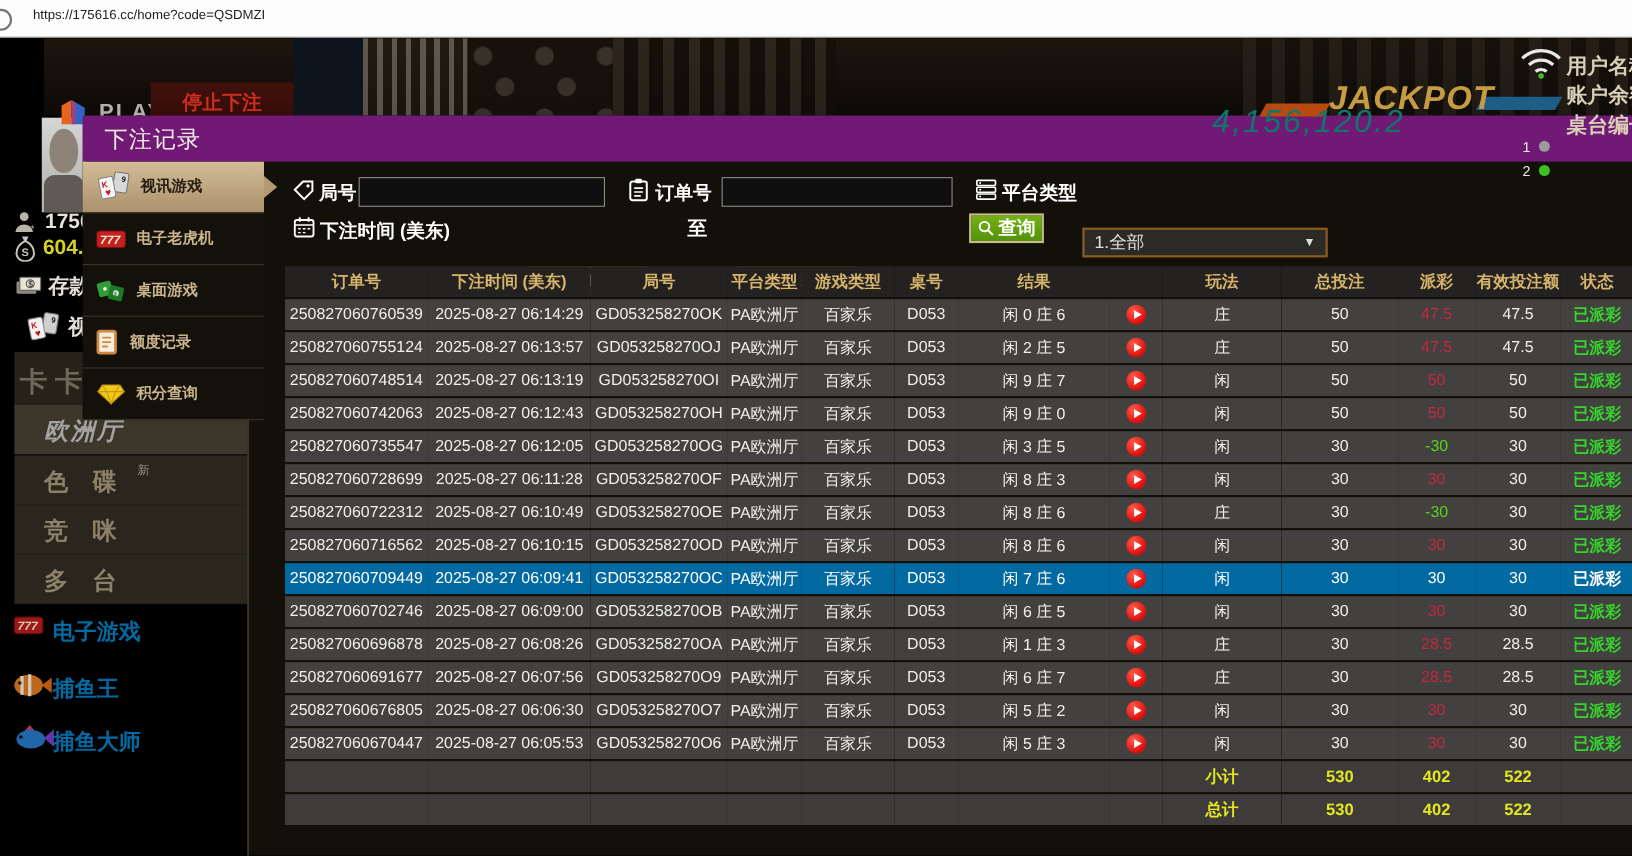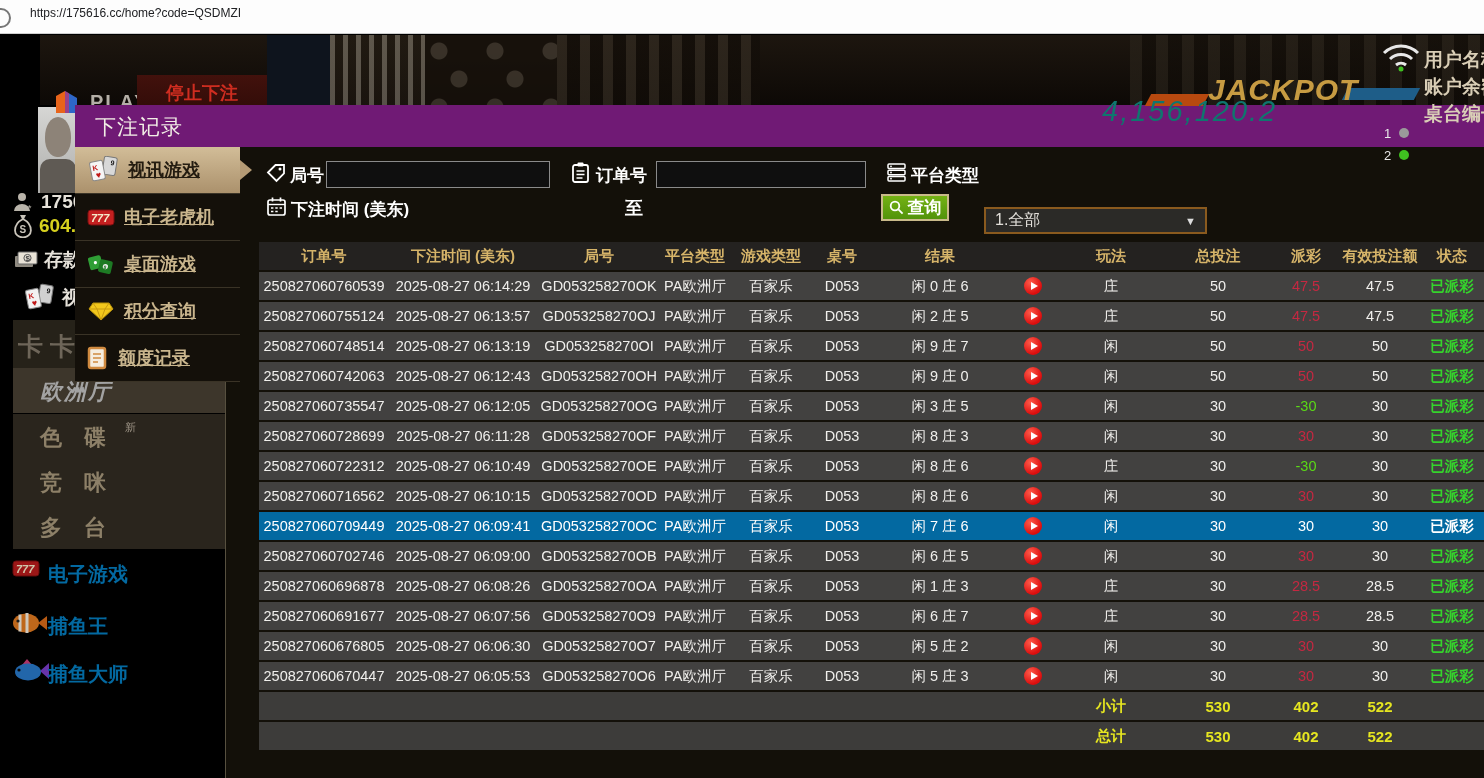--- a/index.html
+++ b/index.html
@@ -89,21 +89,21 @@
   .dot-gray{background:#9a9a9a;} .dot-green{background:#3fc020;}
 
   
   .m-title{position:absolute;left:75px;top:72px;width:1409px;height:42px;background:#701a75;
     z-index:12;}
   .m-title span{position:absolute;left:20px;top:8px;font-size:21px;color:#f2eee6;letter-spacing:1px;}
   .m-menu{position:absolute;left:75px;top:114px;width:165px;height:235px;background:#14100a;
     z-index:12;}
   .m-item{position:relative;height:46px;border-bottom:1px solid #3a3326;display:flex;
     align-items:center;gap:9px;padding-left:12px;cursor:pointer;}
-  .m-item .ml{font-size:18px;font-weight:bold;color:#c9b58d;white-space:nowrap;text-decoration:underline;}
+  .m-item .ml{font-size:14px;font-weight:bold;color:#c9b58d;white-space:nowrap;}
   .m-item.active{background:linear-gradient(180deg,#d2bd98,#ab916c);}
   .m-item.active .ml{color:#241c10;}
   .m-item.active:after{content:"";position:absolute;right:-12px;top:50%;margin-top:-10px;
     border-left:12px solid #b49a74;border-top:10px solid transparent;border-bottom:10px solid transparent;}
   .m-content{position:absolute;left:225px;top:114px;width:1259px;height:631px;background:#131009;
     border-left:1px solid #57503f;z-index:11;}
 
   
   .ficon{position:absolute;}
   .flabel{position:absolute;font-size:17px;font-weight:bold;color:#fff;white-space:nowrap;}
@@ -321,32 +321,32 @@
             </g>
           <g transform="rotate(13 18 15)">
               <rect x="12" y="9" width="13" height="13" rx="2" fill="#1d7a24"></rect>
             <circle cx="18.5" cy="15.5" r="2.6" fill="#e8e8e8"></circle>
             <text x="16.8" y="18" font-size="5" fill="#1d7a24" font-weight="bold">$</text>
             </g>
         </svg>
         <span class="ml">桌面游戏</span>
       </div>
       <div class="m-item">
+        <svg width="22" height="24" viewBox="0 0 22 24">
+          <rect x="2" y="2" width="16" height="20" rx="2" fill="#f5ede0" stroke="#d08a40" stroke-width="2.5"></rect>
+          <path d="M6 8h8M6 12h8M6 16h5" stroke="#d08a40" stroke-width="1.6"></path>
+        </svg>
+        <span class="ml">额度记录</span>
+      </div>
+      <div class="m-item">
         <svg width="28" height="22" viewBox="0 0 28 22">
           <polygon points="6,3 22,3 26,9 14,20 2,9" fill="#f2c71c" stroke="#b8920a"></polygon>
           <path d="M2 9h24M6 3l4 6 4 11 4-11 4-6" stroke="#c89a10" fill="none"></path>
         </svg>
         <span class="ml">积分查询</span>
-      </div>
-      <div class="m-item">
-        <svg width="22" height="24" viewBox="0 0 22 24">
-          <rect x="2" y="2" width="16" height="20" rx="2" fill="#f5ede0" stroke="#d08a40" stroke-width="2.5"></rect>
-          <path d="M6 8h8M6 12h8M6 16h5" stroke="#d08a40" stroke-width="1.6"></path>
-        </svg>
-        <span class="ml">额度记录</span>
       </div>
     </div>
 
     <div class="m-content">
 
       <svg class="ficon" style="left:40px;top:16px" width="20" height="20" viewBox="0 0 20 20">
         <path d="M2 9.5L9.5 2H18v8.5L10.5 18z" fill="none" stroke="#fff" stroke-width="1.8"></path>
         <circle cx="14" cy="6" r="1.5" fill="#fff"></circle>
       </svg>
       <span class="flabel" style="left:64px;top:17px">局号</span>

